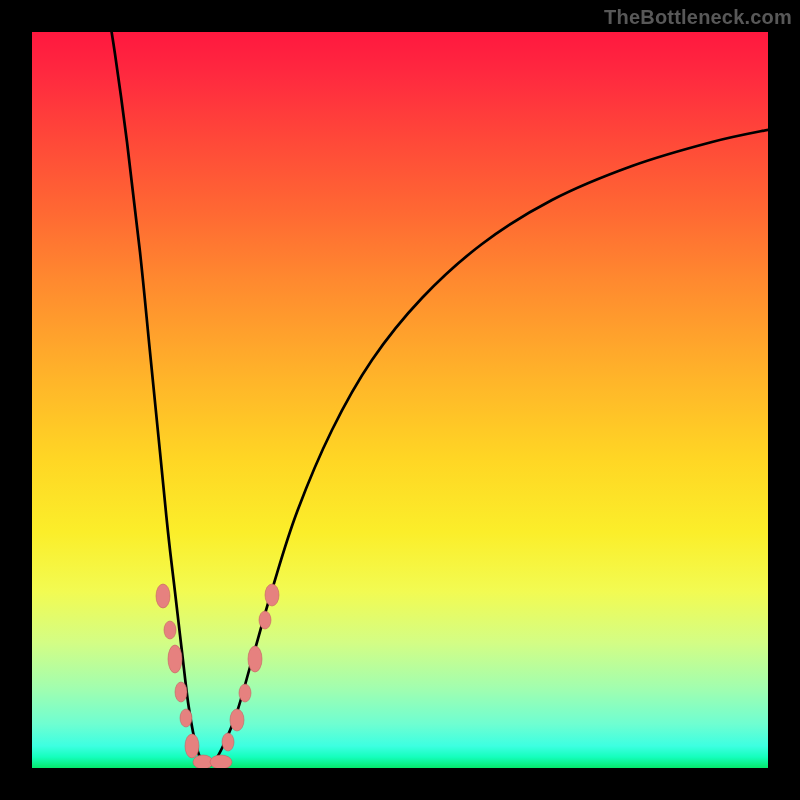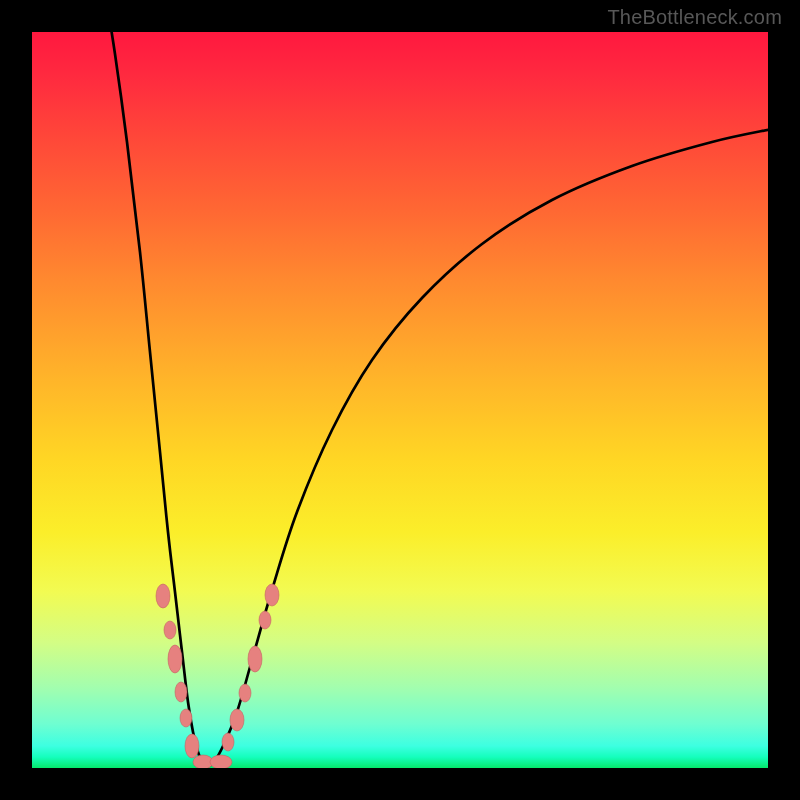--- a/index.html
+++ b/index.html
@@ -47,24 +47,24 @@
       #a3feae 89%,
       #6ffed1 94%,
       #3dffe1 97%,
       #15ffbd 98.5%,
       #05e86c 100%
     );
   }
   .watermark {
     position: absolute;
     top: 6px;
-    right: 18px;
+    right: 8px;
     color: #585858;
     font-size: 20px;
-    font-weight: 400;
+    font-weight: 700;
     letter-spacing: 0.2px;
     user-select: none;
   }
   svg {
     position: absolute;
     left: 0;
     top: 0;
   }
 </style>
 </head>

